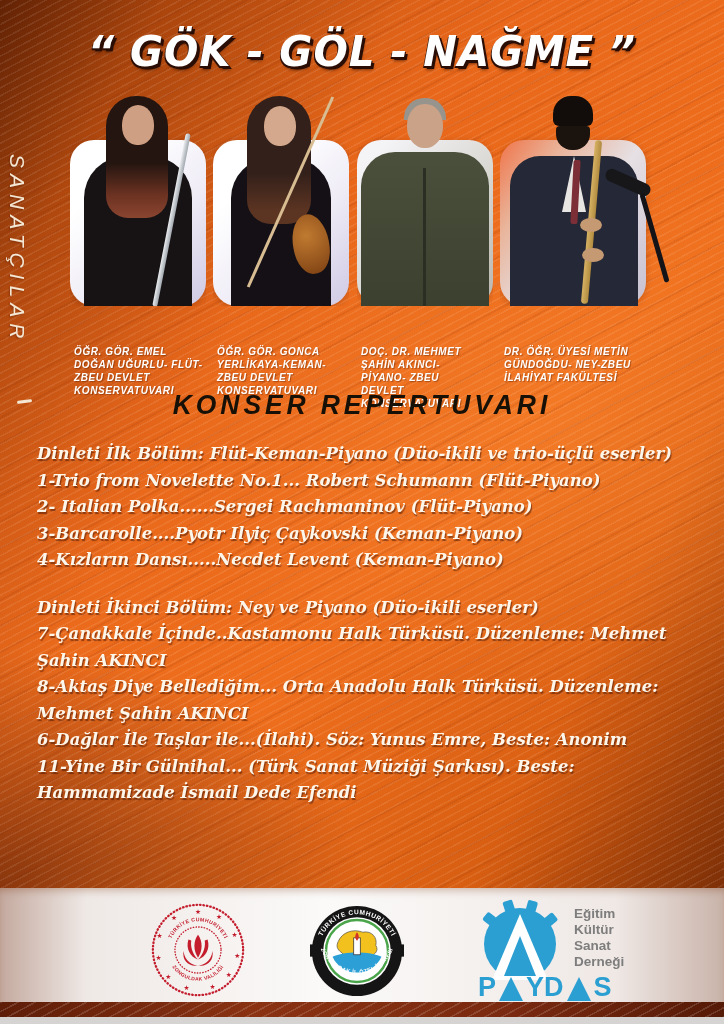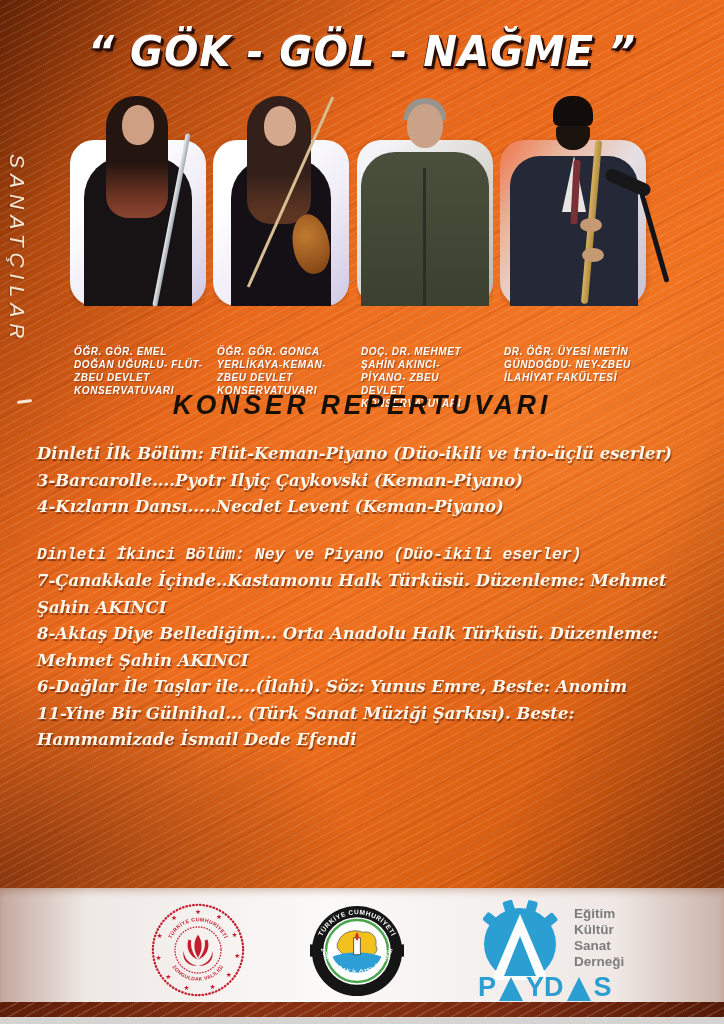--- a/index.html
+++ b/index.html
@@ -87,21 +87,21 @@
     position:absolute;top:390px;left:0;right:0;text-align:center;
     font-weight:900;font-style:italic;font-size:27px;letter-spacing:4px;color:#161007;
     transform:scaleX(.98);
   }
   .program{
     position:absolute;left:37px;top:441px;width:676px;
     font-family:"DejaVu Serif",serif;font-weight:700;font-style:italic;
     font-size:16.5px;line-height:26.5px;color:#fdf6ea;
     text-shadow:1px 1.5px 1px rgba(70,20,5,.55);
   }
-  .sec2{margin-top:21px;font-family:Liberation Mono, monospace;}
+  .sec2{margin-top:21px;}
 
   
   .footer{
     position:absolute;left:0;top:888px;width:724px;height:114px;
     background:linear-gradient(to right,#c4a99e 0%,#efe9e6 12%,#fbfaf9 45%,#efe8e5 85%,#c9b3a9 100%);
     box-shadow:inset 0 6px 8px -4px rgba(120,50,10,.35);
   }
   .darkbar{position:absolute;left:0;top:1002px;width:724px;height:15px;
     background:
       repeating-linear-gradient(152deg, rgba(255,255,255,.14) 0 1.5px, rgba(0,0,0,0) 1.5px 8px),
@@ -166,20 +166,22 @@
 
   <div class="caption c1">ÖĞR. GÖR. EMEL DOĞAN UĞURLU- FLÜT- ZBEU DEVLET KONSERVATUVARI</div>
   <div class="caption c2">ÖĞR. GÖR. GONCA YERLİKAYA-KEMAN- ZBEU DEVLET KONSERVATUVARI</div>
   <div class="caption c4">DR. ÖĞR. ÜYESİ METİN GÜNDOĞDU- NEY-ZBEU İLAHİYAT FAKÜLTESİ</div>
   <div class="caption c3">DOÇ. DR. MEHMET ŞAHİN AKINCI- PİYANO- ZBEU DEVLET KONSERVATUVARI</div>
 
   <div class="prog-heading">KONSER REPERTUVARI</div>
 
   <div class="program">
     <div>Dinleti İlk Bölüm: Flüt-Keman-Piyano (Düo-ikili ve trio-üçlü eserler)</div>
+    <div>1-Trio from Novelette No.1... Robert Schumann (Flüt-Piyano)</div>
+    <div>2- Italian Polka......Sergei Rachmaninov (Flüt-Piyano)</div>
     <div>3-Barcarolle....Pyotr Ilyiç Çaykovski (Keman-Piyano)</div>
     <div>4-Kızların Dansı.....Necdet Levent (Keman-Piyano)</div>
     <div class="sec2">Dinleti İkinci Bölüm: Ney ve Piyano (Düo-ikili eserler)</div>
     <div>7-Çanakkale İçinde..Kastamonu Halk Türküsü.  Düzenleme: Mehmet Şahin AKINCI</div>
     <div>8-Aktaş Diye Bellediğim... Orta Anadolu Halk Türküsü. Düzenleme: Mehmet Şahin AKINCI</div>
     <div>6-Dağlar İle Taşlar ile...(İlahi). Söz: Yunus Emre, Beste: Anonim</div>
     <div>11-Yine Bir Gülnihal... (Türk Sanat Müziği Şarkısı). Beste: Hammamizade İsmail Dede Efendi</div>
   </div>
 
   <div class="footer"></div>

